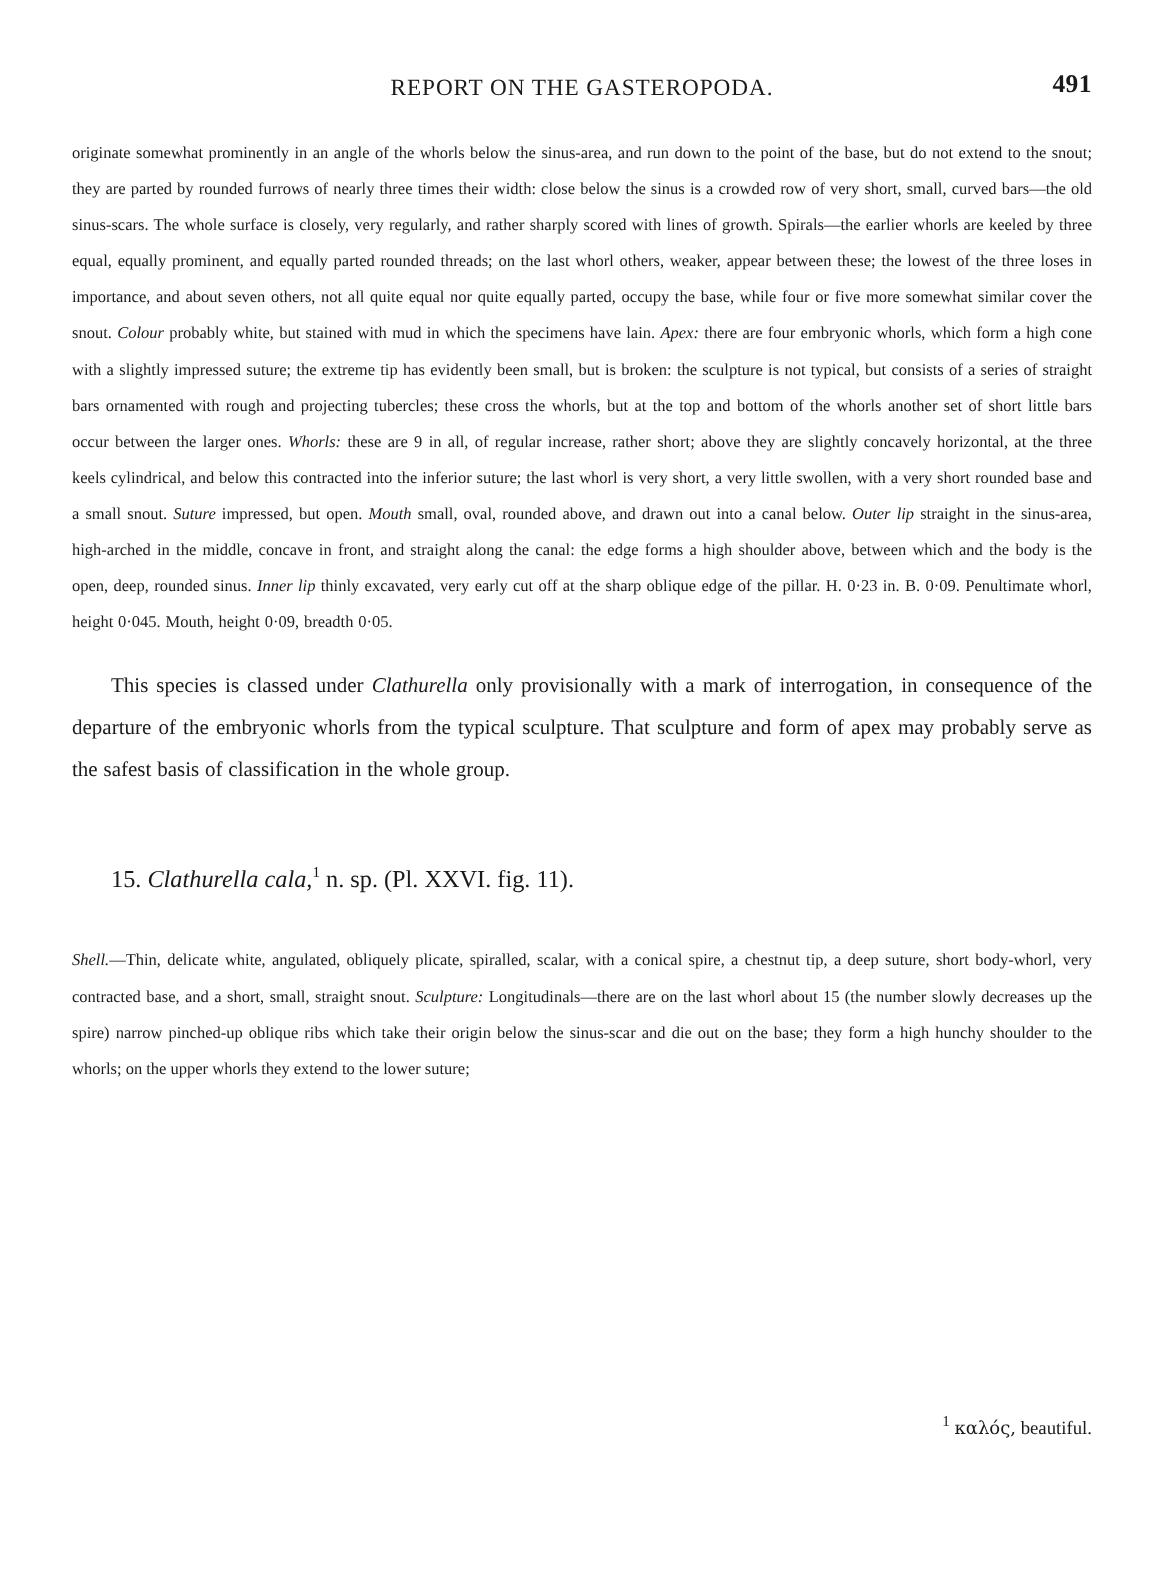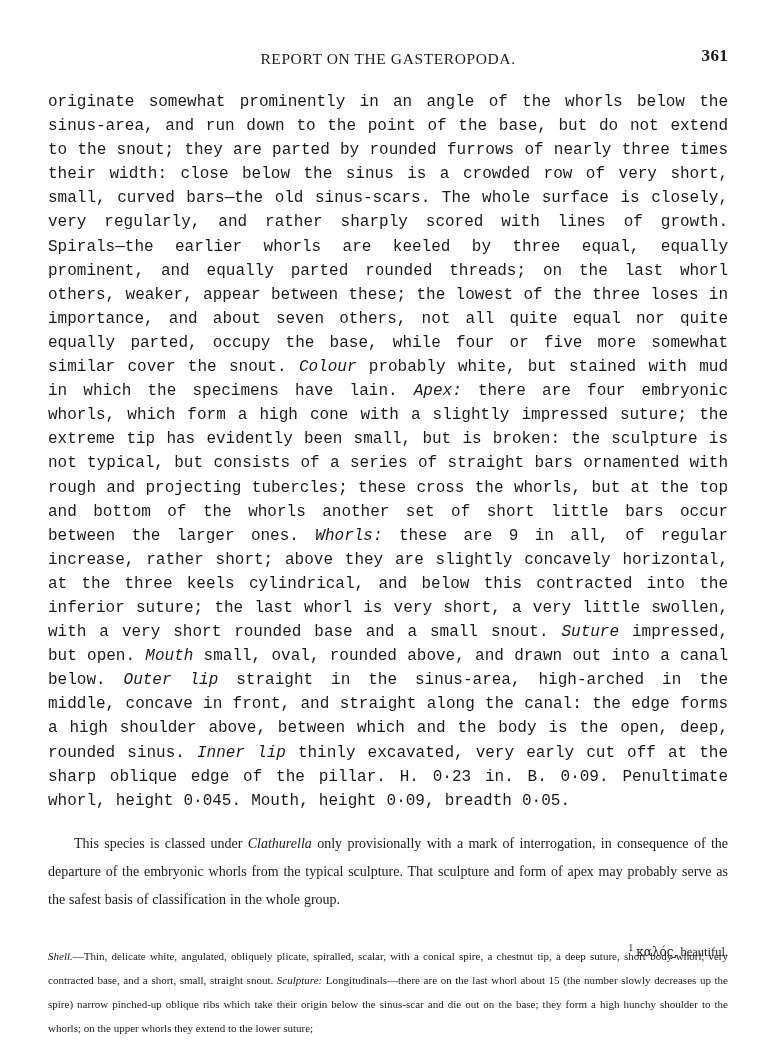--- a/index.html
+++ b/index.html
@@ -47,24 +47,23 @@
   }
   .body {
     margin-top: 10px;
   }
   p {
     margin: 0;
     text-align: justify;
     text-justify: inter-word;
   }
   .main-para {
-    font-size: 16px;
+    font-size: 11px;
     line-height: 24.1px;
     word-spacing: 0.5px;
-    font-family: Liberation Mono, monospace;
   }
   .note-para {
     font-size: 14px;
     line-height: 28px;
     margin-top: 17px;
     text-indent: 26px;
     word-spacing: 0.4px;
   }
   .species-head {
     font-size: 16.2px;
@@ -105,29 +104,30 @@
     font-size: 12px;
   }
 </style>
 </head>
 <body>
 
 <div class="page">
 
   <div class="header">
     <div class="running-head">REPORT ON THE GASTEROPODA.</div>
-    <div class="folio">361</div>
+    <div class="folio">491</div>
   </div>
 
   <div class="body">
 
     <p class="main-para"><span>originate somewhat prominently in an angle of the whorls below the sinus-area, and run down to the point of the base, but do not extend to the snout; they are parted by rounded furrows of nearly three times their width: close below the sinus is a crowded row of very short, small, curved bars—the old sinus-scars. The whole surface is closely, very regularly, and rather sharply scored with lines of growth. Spirals—the earlier whorls are keeled by three equal, equally prominent, and equally parted rounded threads; on the last whorl others, weaker, appear between these; the lowest of the three loses in importance, and about seven others, not all quite equal nor quite equally parted, occupy the base, while four or five more somewhat similar cover the snout. </span><i>Colour</i><span> probably white, but stained with mud in which the specimens have lain. </span><i>Apex:</i><span> there are four embryonic whorls, which form a high cone with a slightly impressed suture; the extreme tip has evidently been small, but is broken: the sculpture is not typical, but consists of a series of straight bars ornamented with rough and projecting tubercles; these cross the whorls, but at the top and bottom of the whorls another set of short little bars occur between the larger ones. </span><i>Whorls:</i><span> these are 9 in all, of regular increase, rather short; above they are slightly concavely horizontal, at the three keels cylindrical, and below this contracted into the inferior suture; the last whorl is very short, a very little swollen, with a very short rounded base and a small snout. </span><i>Suture</i><span> impressed, but open. </span><i>Mouth</i><span> small, oval, rounded above, and drawn out into a canal below. </span><i>Outer lip</i><span> straight in the sinus-area, high-arched in the middle, concave in front, and straight along the canal: the edge forms a high shoulder above, between which and the body is the open, deep, rounded sinus. </span><i>Inner lip</i><span> thinly excavated, very early cut off at the sharp oblique edge of the pillar. H. 0·23 in. B. 0·09. Penultimate whorl, height 0·045. Mouth, height 0·09, breadth 0·05.</span></p>
 
     <p class="note-para"><span>This species is classed under </span><i>Clathurella</i><span> only provisionally with a mark of interrogation, in consequence of the departure of the embryonic whorls from the typical sculpture. That sculpture and form of apex may probably serve as the safest basis of classification in the whole group.</span></p>
 
+    <p class="species-head"><span>15. </span><i>Clathurella cala,</i><span class="sup">1</span><span> n. sp. (Pl. XXVI. fig. 11).</span></p>
 
 
     <p class="shell-para"><i>Shell.</i><span>—Thin, delicate white, angulated, obliquely plicate, spiralled, scalar, with a conical spire, a chestnut tip, a deep suture, short body-whorl, very contracted base, and a short, small, straight snout. </span><i>Sculpture:</i><span> Longitudinals—there are on the last whorl about 15 (the number slowly decreases up the spire) narrow pinched-up oblique ribs which take their origin below the sinus-scar and die out on the base; they form a high hunchy shoulder to the whorls; on the upper whorls they extend to the lower suture;</span></p>
 
   </div>
 
   <div class="footnote"><span class="sup">1</span> <span class="greek">καλός,</span><span> beautiful.</span></div>
 
 </div>
 

